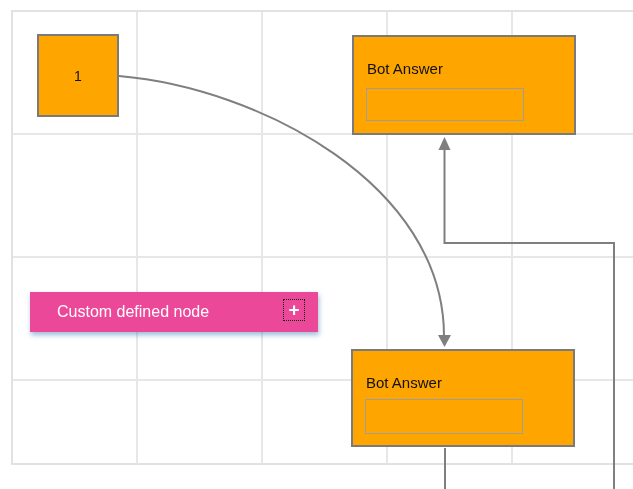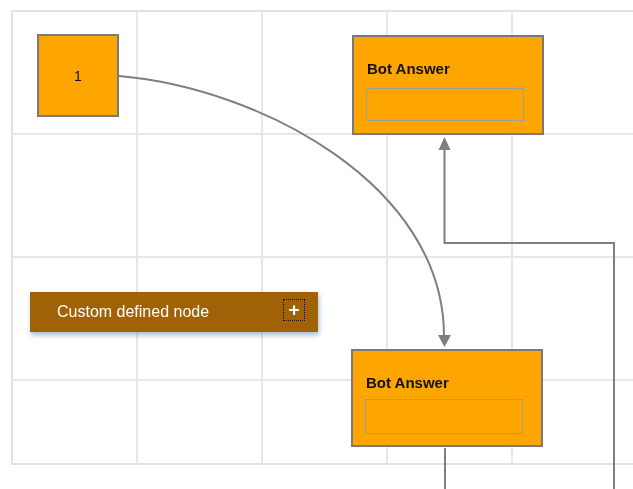--- a/index.html
+++ b/index.html
@@ -48,26 +48,25 @@
     background: #ffa500;
     border: 2px solid #7a7a7a;
     display: flex;
     align-items: center;
     justify-content: center;
     font-size: 14px;
     color: #111111;
   }
   .bot-box {
     position: absolute;
-    width: 192px;
+    width: 224px;
     height: 100px;
     box-sizing: border-box;
     background: #ffa500;
     border: 2px solid #7a7a7a;
-    font-weight: bold;
   }
   .bot-box.top    { left: 352px; top: 35px; }
   .bot-box.bottom { left: 351px; top: 349px; height: 98px; }
   .bot-title {
     position: absolute;
     left: 13px;
     top: 23px;
     font-size: 15px;
     color: #111111;
     white-space: nowrap;
@@ -84,21 +83,21 @@
   }
   .bot-box.bottom .bot-input { top: 48px; height: 35px; }
 
   .custom-node {
     position: absolute;
     left: 30px;
     top: 292px;
     width: 288px;
     height: 40px;
     box-sizing: border-box;
-    background: #a16207;
+    background: #ec4899;
     box-shadow: 1px 3px 5px rgba(40, 105, 170, 0.45);
     display: flex;
     align-items: center;
   }
   .custom-label {
     margin-left: 27px;
     font-size: 16px;
     color: #ffffff;
     white-space: nowrap;
   }

